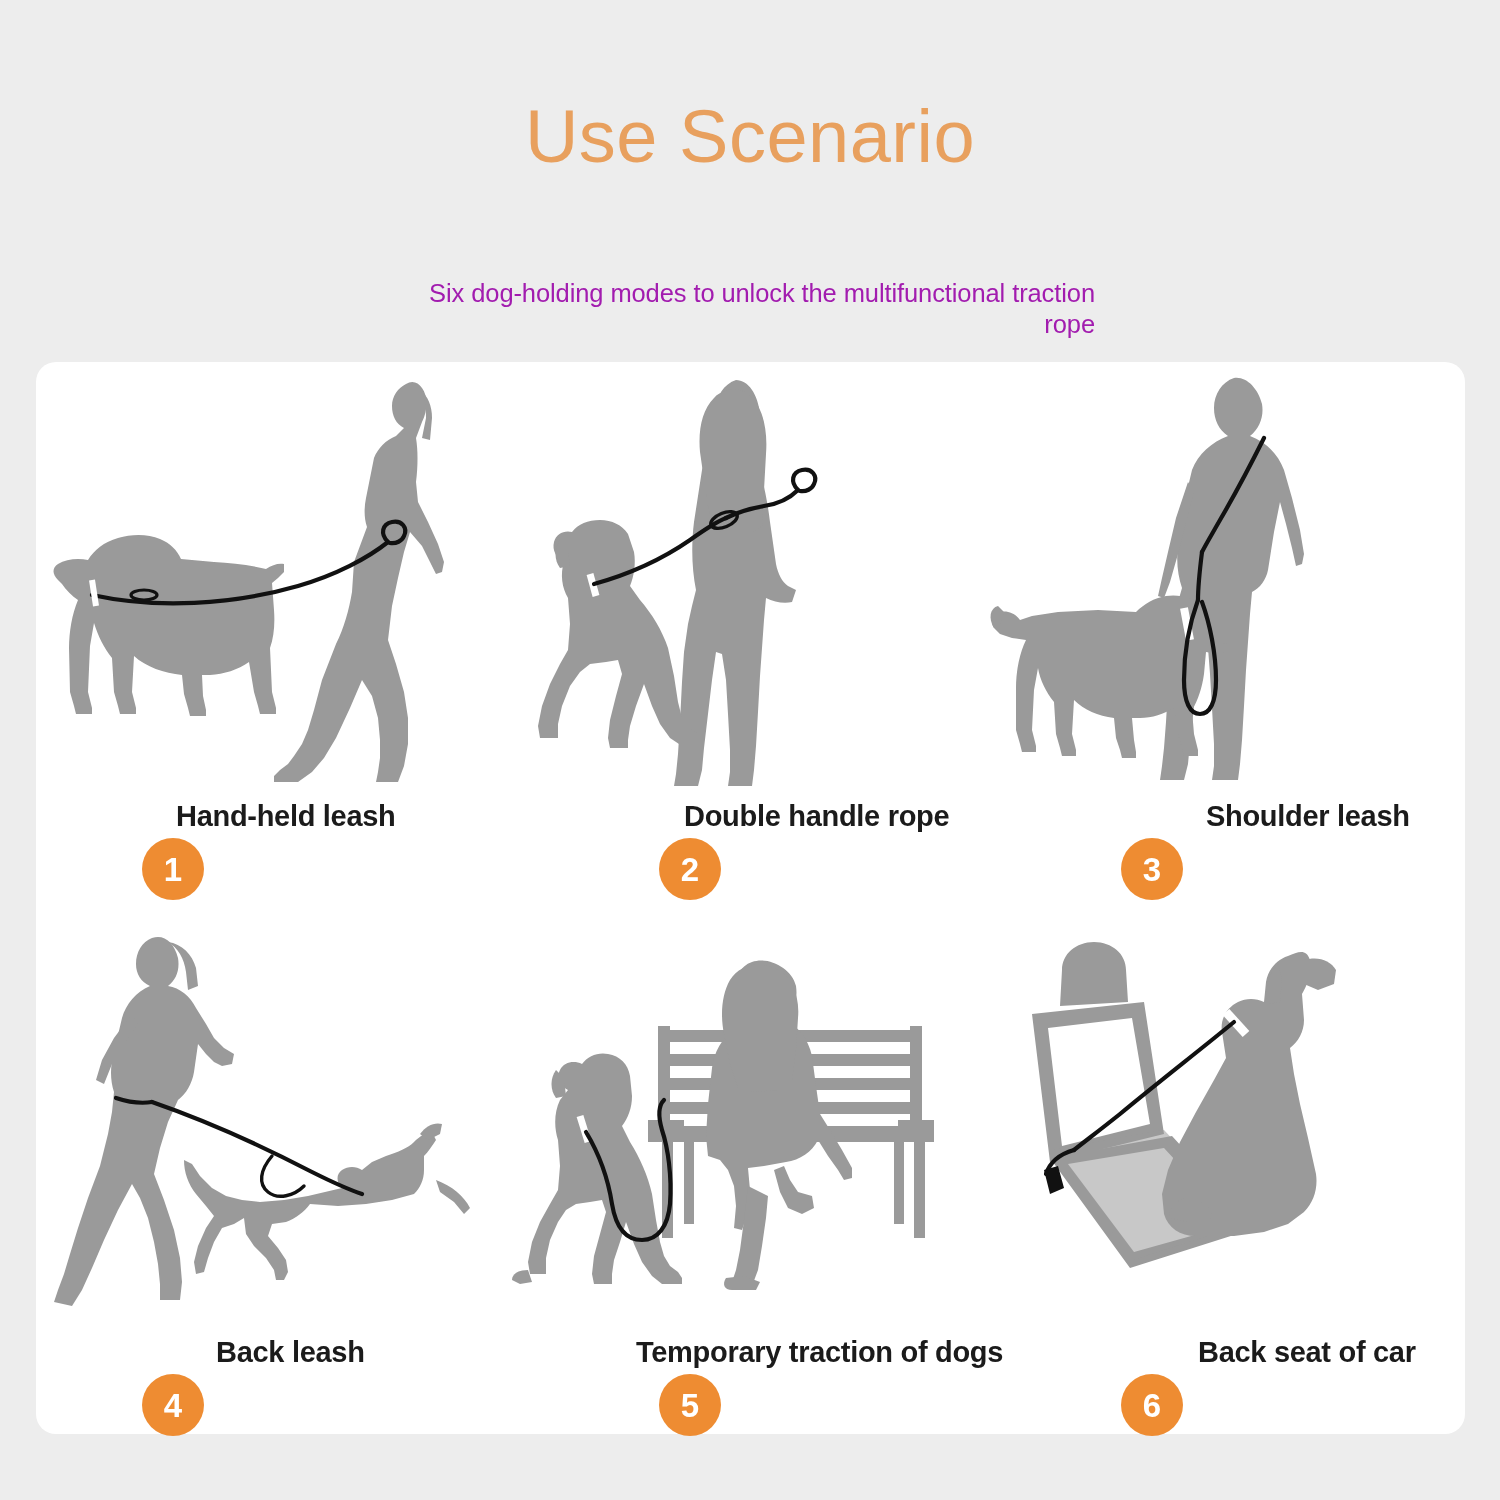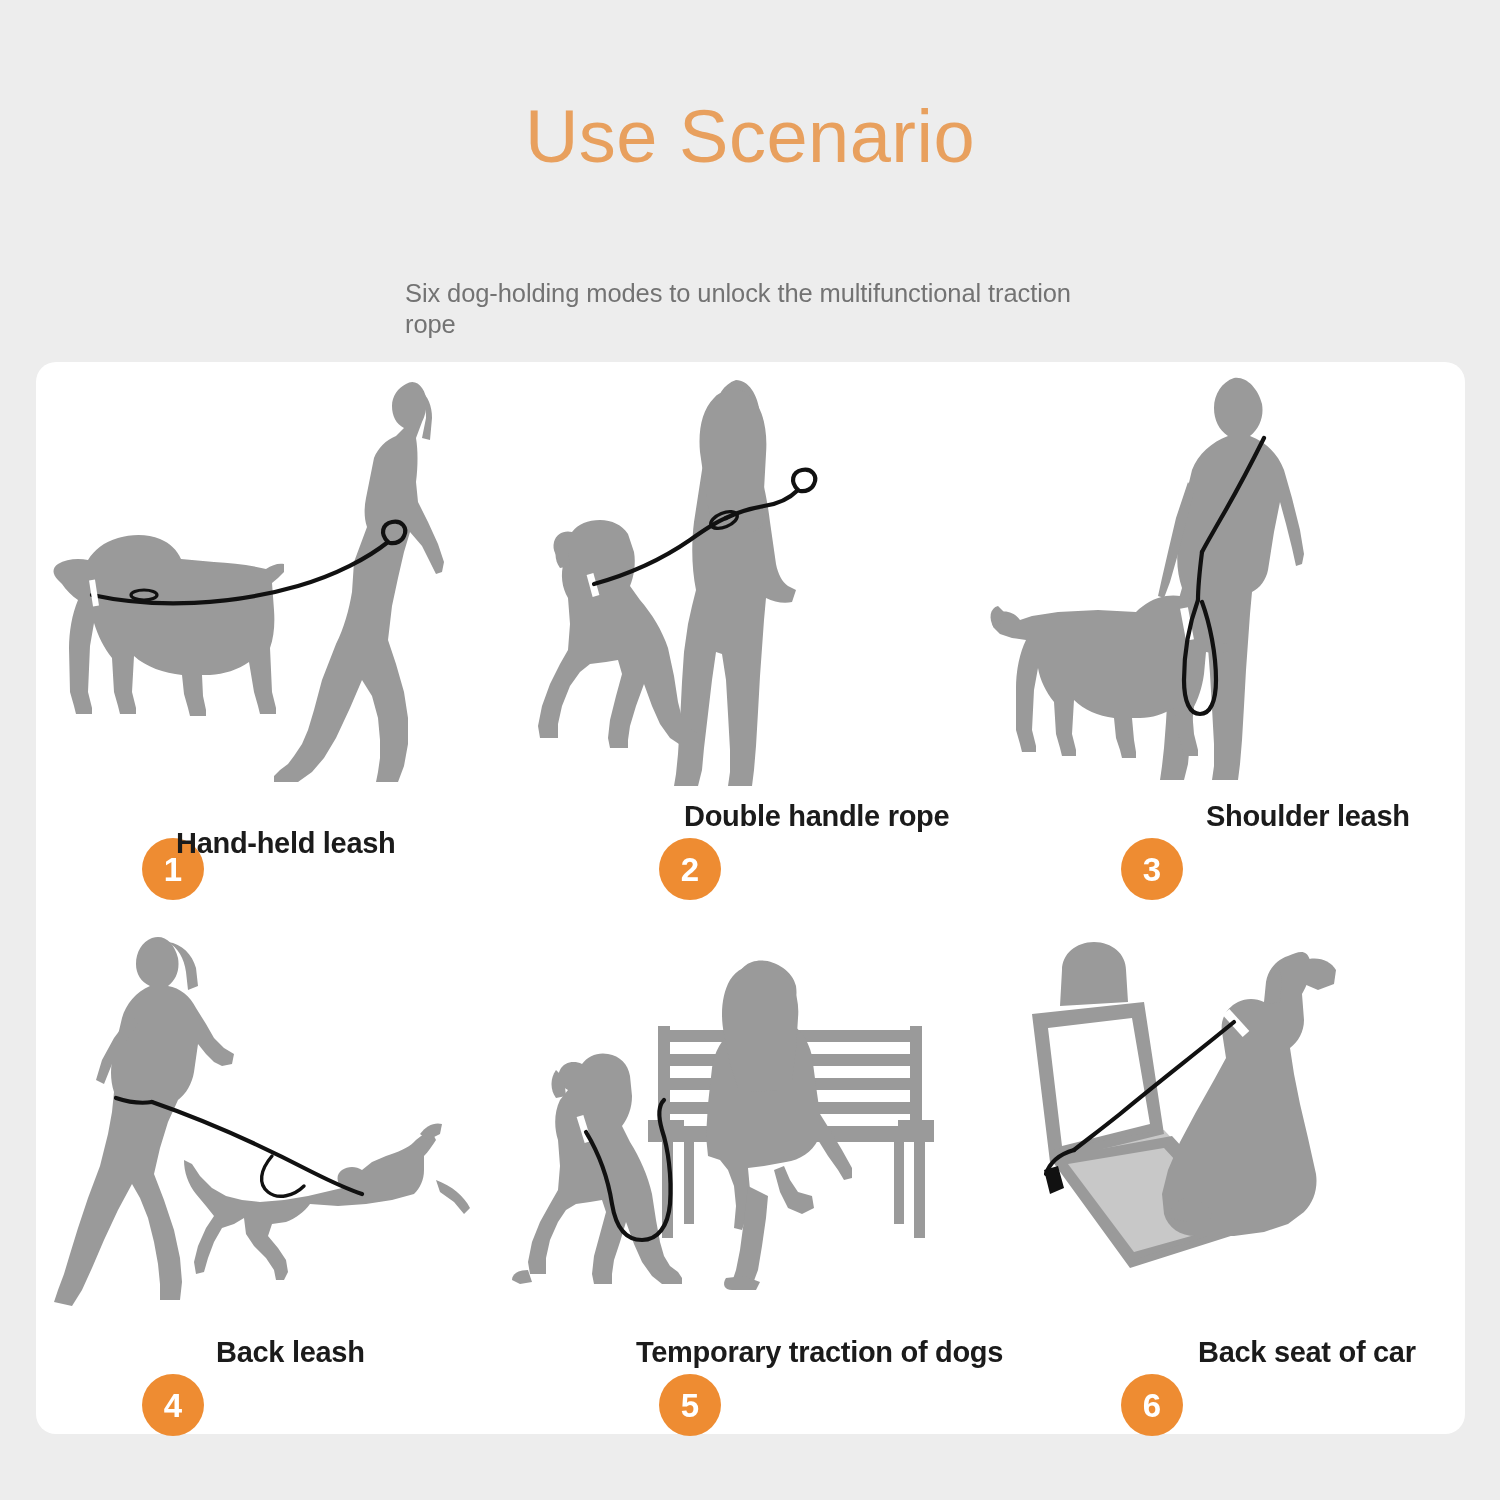--- a/index.html
+++ b/index.html
@@ -23,23 +23,23 @@
     font-size:74px;
     line-height:84px;
     font-weight:400;
     color:#e8a05e;
     letter-spacing:0.5px;
   }
   .subtitle{
     position:absolute;left:405px;top:278px;width:690px;
     font-size:25.5px;
     line-height:31px;
-    color:#737373;
+    color:#a21caf;
     font-weight:400;
-    text-align:left;
+    text-align:right;
     letter-spacing:-0.1px;
   }
 
   
   .card{
     position:absolute;
     left:36px;top:362px;
     width:1429px;height:1072px;
     background:#ffffff;
     border-radius:20px;
@@ -68,21 +68,21 @@
   .panel-label{
     position:absolute;left:0;top:438px;width:476px;
     text-align:center;
     font-size:29px;
     font-weight:700;
     color:#1b1b1b;
     letter-spacing:-0.3px;
     white-space:nowrap;
   }
   
-  .p1 .panel-label{text-align:left;padding-left:140px;margin-top:27px;}
+  .p1 .panel-label{text-align:left;padding-left:140px;}
   .p2 .panel-label{text-align:left;padding-left:172px;}
   .p3 .panel-label{text-align:left;padding-left:218px;}
   .p4 .panel-label{text-align:left;padding-left:180px;}
   .p5 .panel-label{text-align:left;padding-left:124px;}
   .p6 .panel-label{text-align:left;padding-left:210px;}
 
   .badge{
     position:absolute;
     width:62px;height:62px;border-radius:50%;
     background:#ee8c32;

